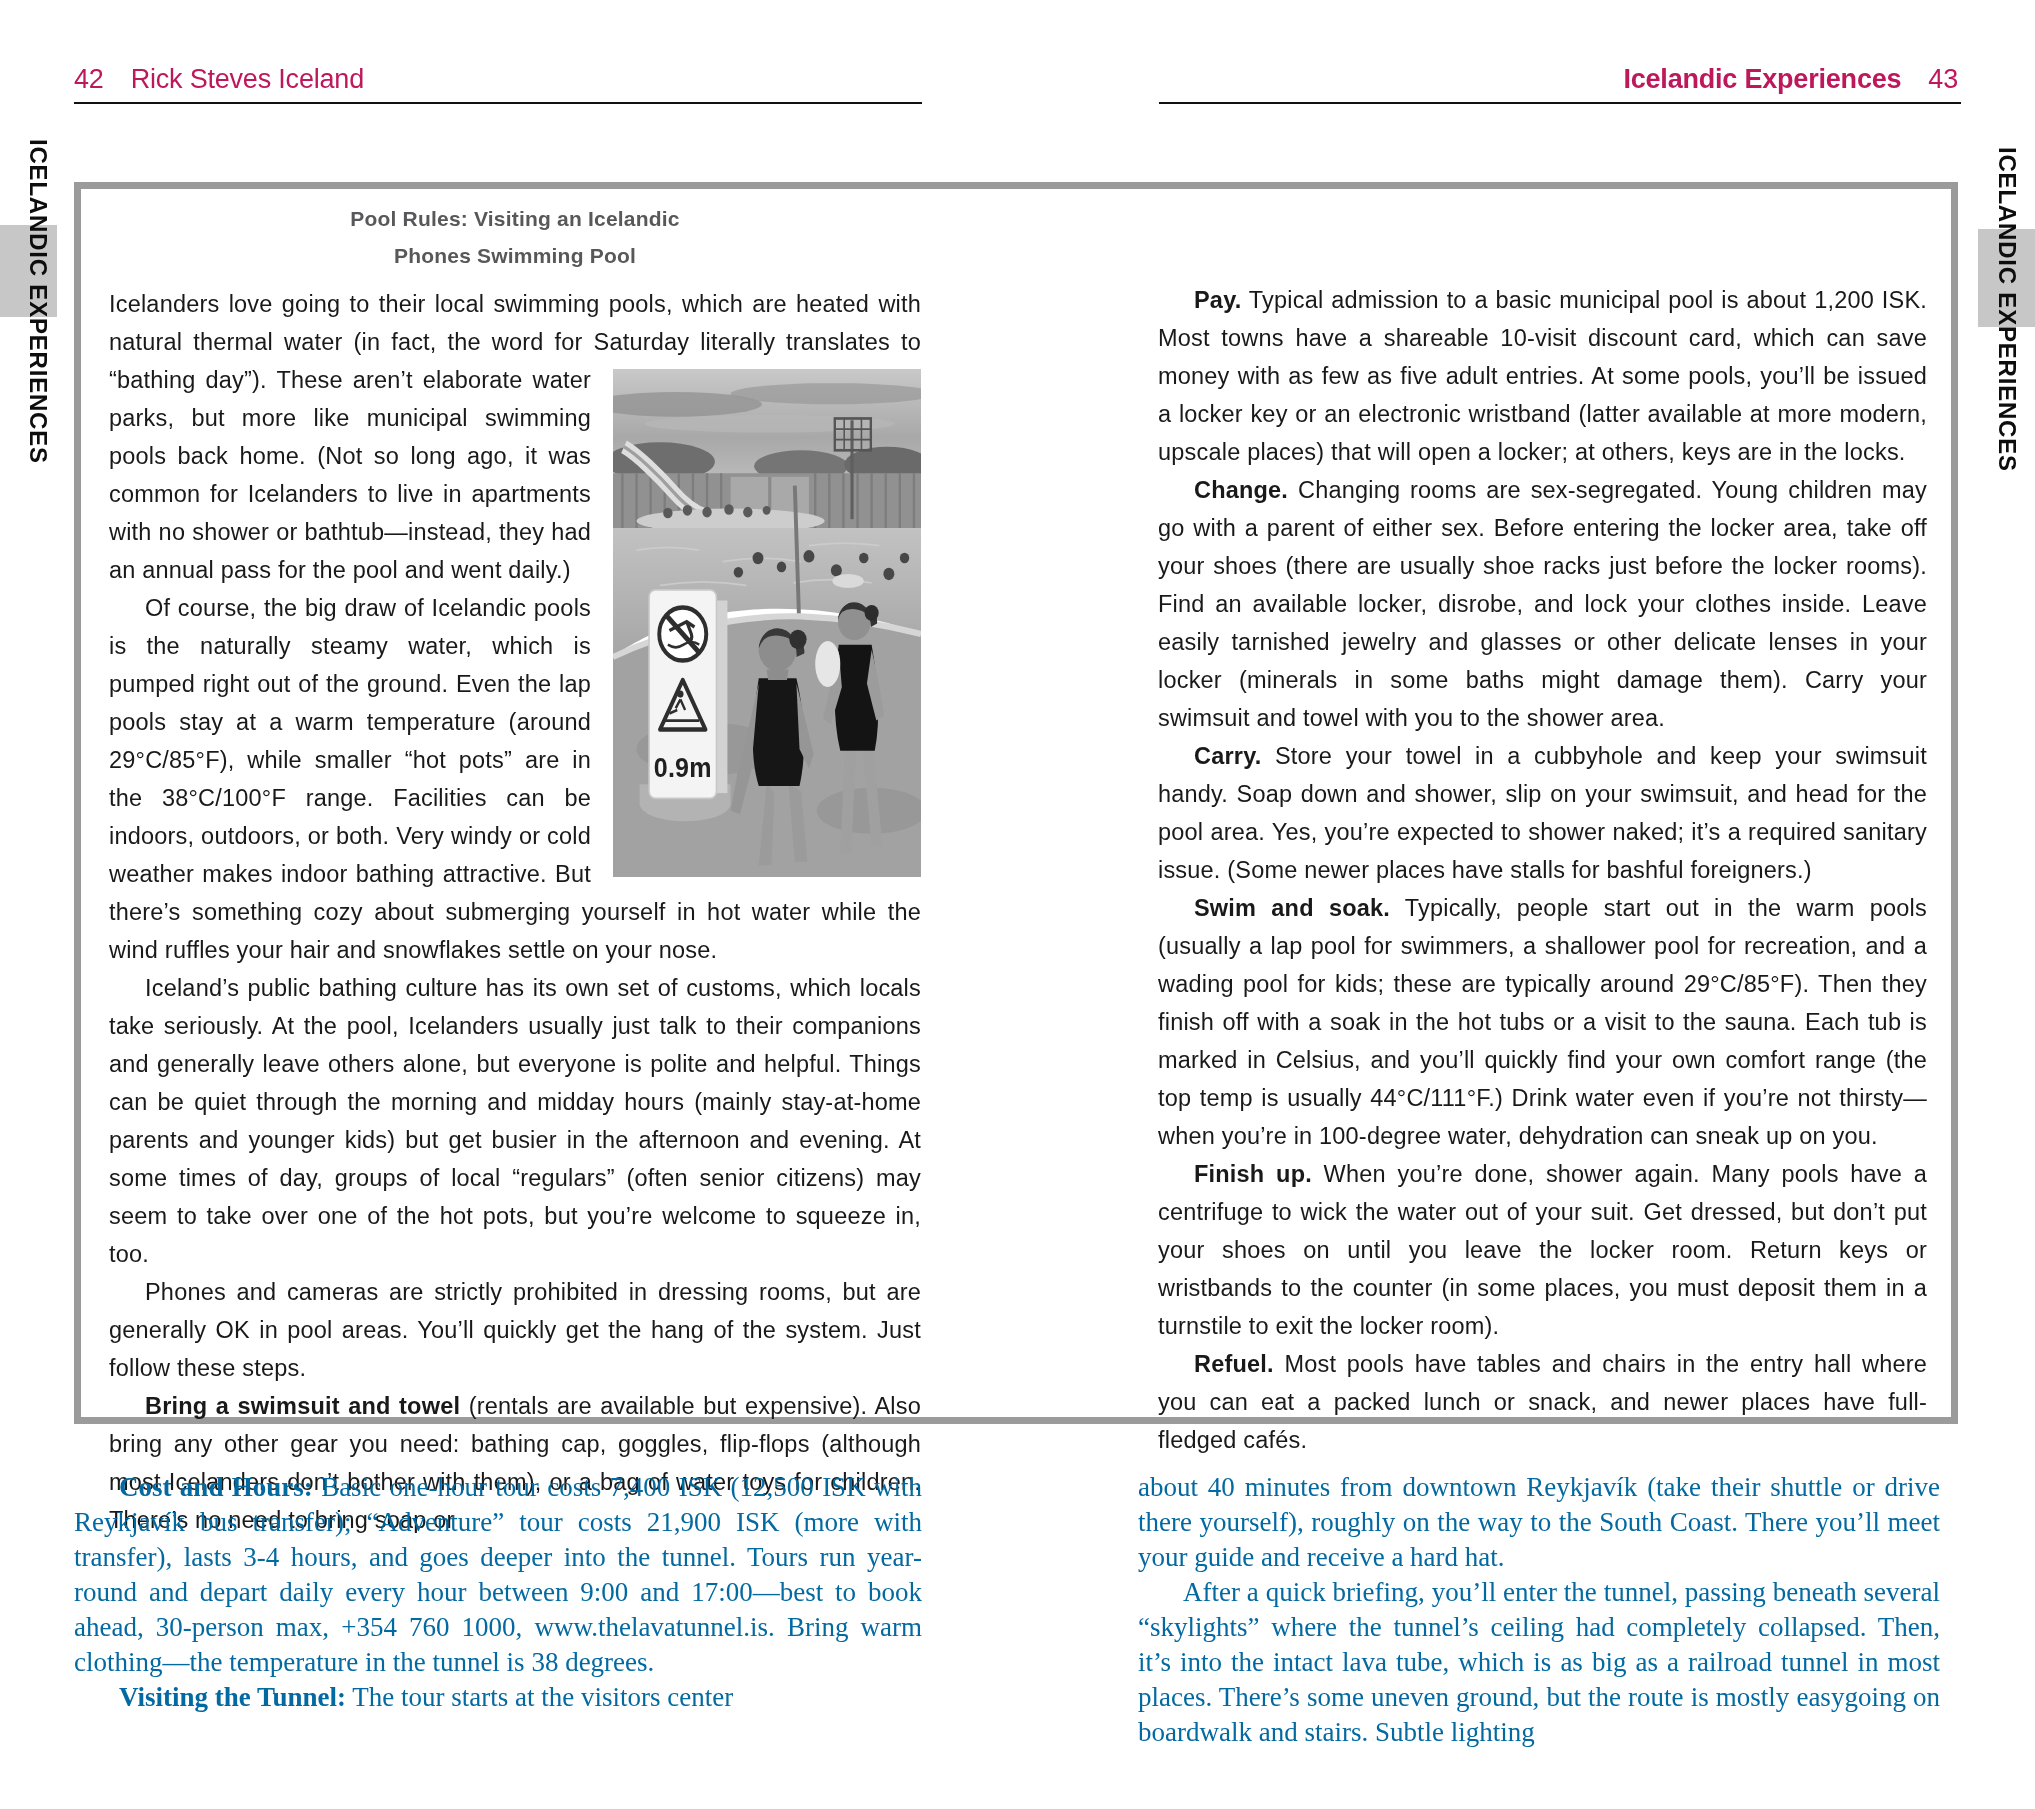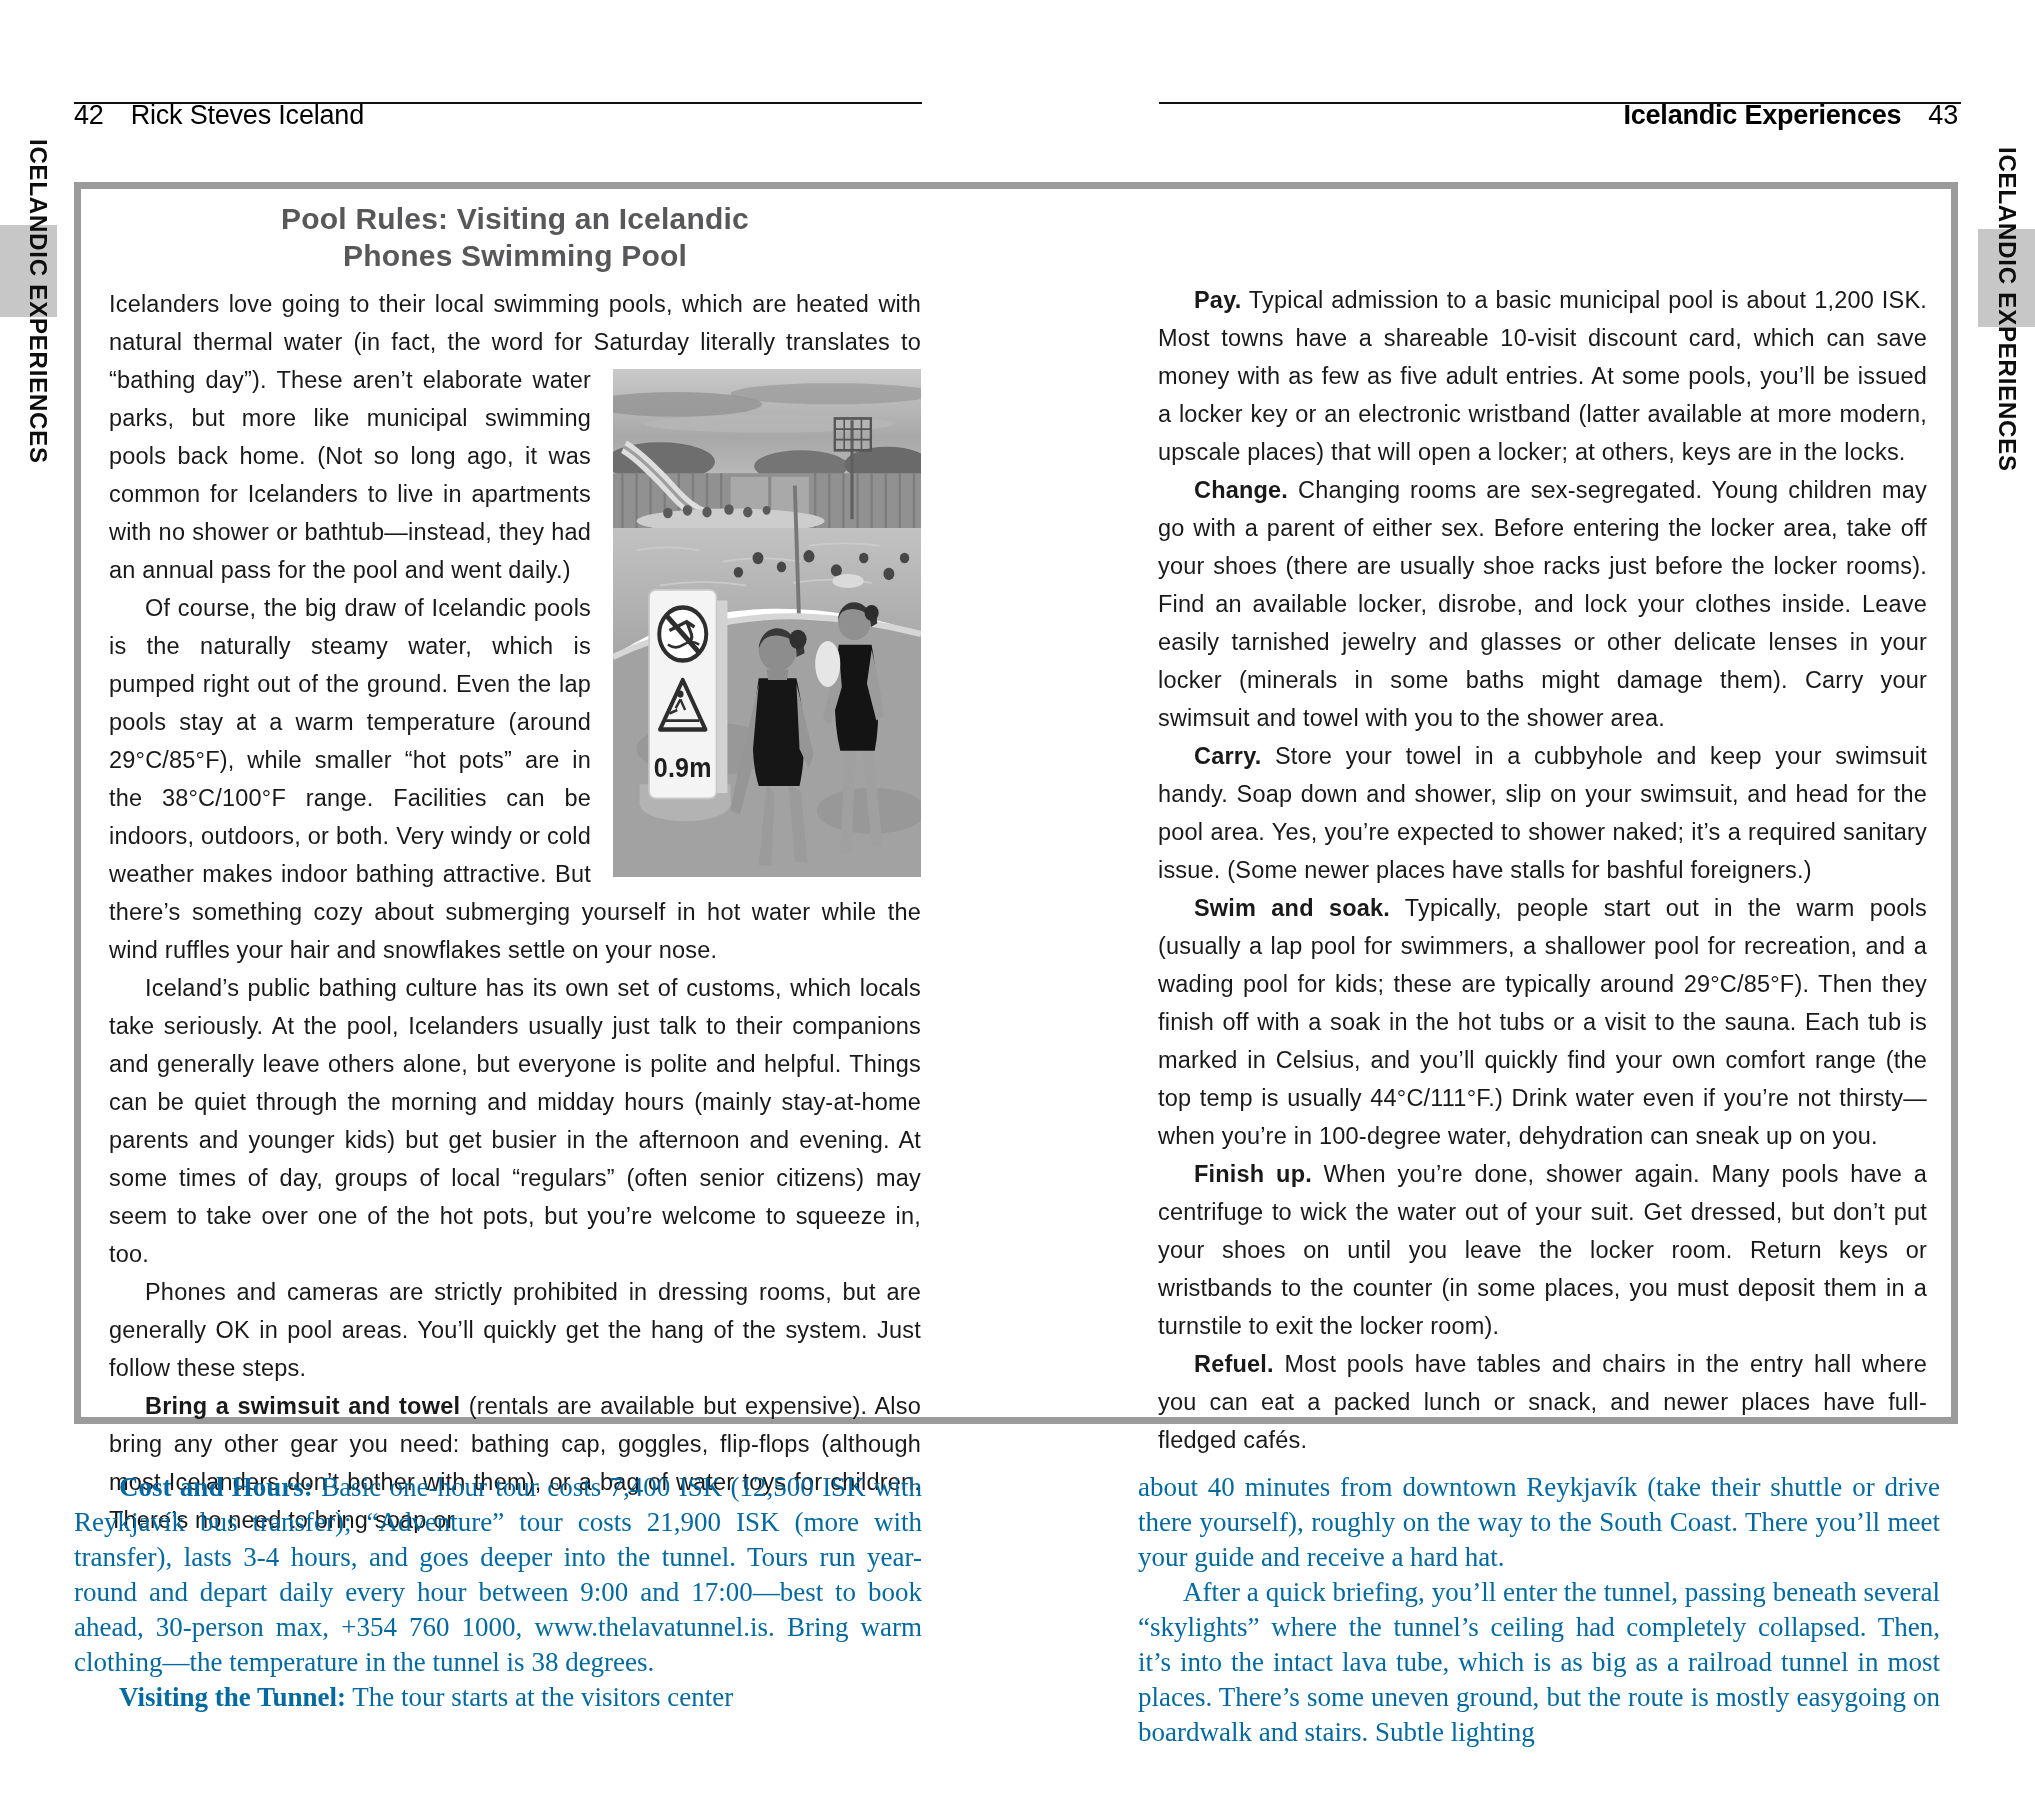--- a/index.html
+++ b/index.html
@@ -2,21 +2,21 @@
 <html style="font-size:12.5px"><head>
 <meta charset="utf-8">
 <style>
   * { margin:0; padding:0; box-sizing:border-box; }
   html,body { background:#e8e8e8; }
   .sheet {
     position:relative; width:2035px; height:1809px; background:#ffffff;
     font-family:"Liberation Sans", sans-serif; color:#191919; overflow:hidden;
   }
   
-  .runhead { position:absolute; top:64px; font-size:27px; letter-spacing:-0.2px; color:#000000; white-space:nowrap;margin-top:36px; }
+  .runhead { position:absolute; top:64px; font-size:27px; letter-spacing:-0.2px; color:#be185d; white-space:nowrap; }
   .runhead-left  { left:74px; font-weight:400; }
   .runhead-right { right:77px; font-weight:700; }
   .runhead .pagenum { font-weight:400; }
   .runhead-left .pagenum { margin-right:27px; }
   .runhead-right .pagenum { margin-left:27px; font-weight:400; }
   .headrule { position:absolute; top:102px; height:2.3px; background:#111; }
   .headrule-left  { left:74px;  width:848px; }
   .headrule-right { left:1159px; width:802px; }
   
   .tab { position:absolute; background:#c7c7c7; }
@@ -29,21 +29,21 @@
   .vlabel-left  { left:52px;   top:139px; }
   .vlabel-right { left:2021px; top:147px; }
   
   .rules-box {
     position:absolute; left:74px; top:182px; width:1884px; height:1242px;
     border:7px solid #9b9b9b; background:#fff;
   }
   .box-col-left  { position:absolute; left:28px;   top:11px;  width:812px; }
   .box-col-right { position:absolute; left:1077px; top:92px; width:769px; }
   .box-title {
-    text-align:center; font-weight:700; font-size:30px; line-height:37px;
+    text-align:center; font-weight:700; font-size:21px; line-height:37px;
     color:#58585a; letter-spacing:0.2px; margin-bottom:11px;
   }
   .box-body { font-size:23.5px; line-height:38px; letter-spacing:0.2px; text-align:justify; }
   .box-body p { margin:0; }
   .box-body p.ind { text-indent:36px; }
   .box-body b { font-weight:700; }
   
   .photo-float {
     float:right; display:block; width:308px; height:508px;
     margin:7.8px 0 9.4px 22px; text-indent:0;

